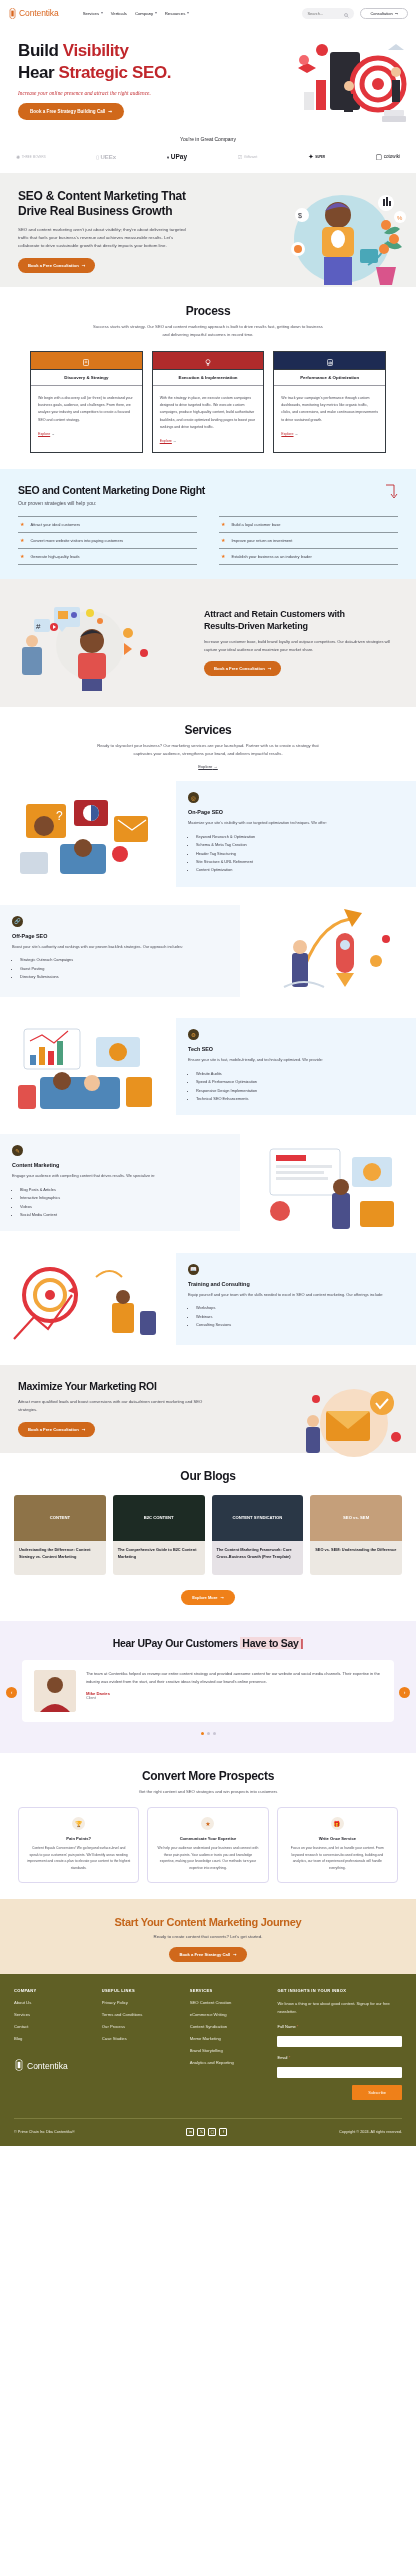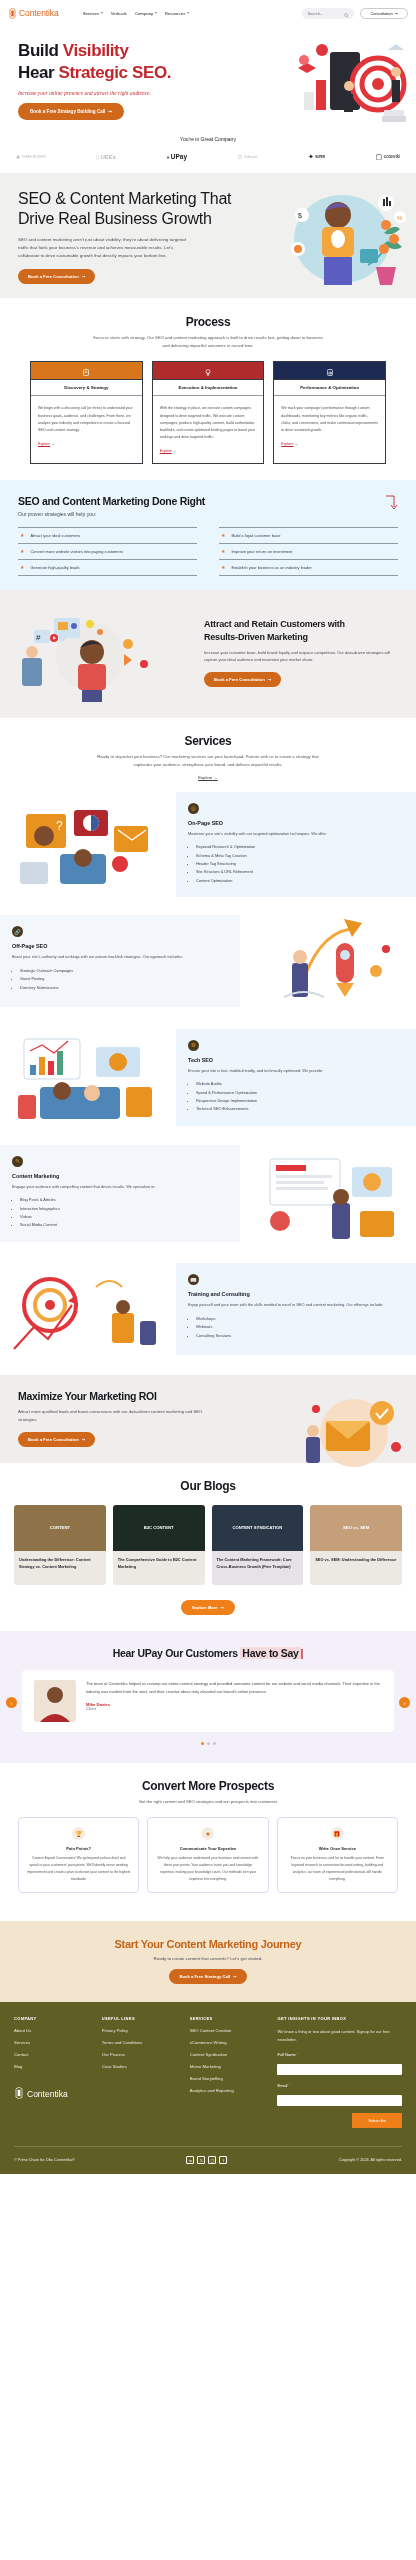--- a/index.html
+++ b/index.html
@@ -71,21 +71,21 @@
   .logos {
     margin-top:11px; display:flex; align-items:center; justify-content:space-between;
     padding:0 16px;
   }
   .logo-item { font-size:5px; color:#4a4a52; display:flex; align-items:center; gap:1.5px; white-space:nowrap; }
   .lg-faint { color:#b9b9c0; }
 
   
   .band-grey { background:#f0f0ee; padding:16px 0 14px; position:relative; }
   .sec-pad { padding:0 18px; }
-  h2.band-title { font-size:16px; line-height:1.3; font-weight:400; letter-spacing:-0.25px; color:#17171d; }
+  h2.band-title { font-size:12px; line-height:1.3; font-weight:700; letter-spacing:-0.25px; color:#17171d; }
   .band-body { margin-top:6px; font-size:4.4px; line-height:1.85; color:#4b4b55; width:176px; }
   .band-art { position:absolute; right:6px; top:14px; width:130px; height:104px; }
   .btn-primary.sm { margin-top:8px; padding:5px 10px; font-size:4.2px; }
 
   
   .process { background:#fff; padding:17px 0 16px; }
   h2.center-title { text-align:center; font-size:12px; font-weight:700; letter-spacing:-0.3px; color:#17171d; }
   .center-sub {
     margin:5px auto 0; width:236px; text-align:center;
     font-size:4.2px; line-height:1.9; color:#54545e;
@@ -202,21 +202,21 @@
   }
   .conv-ic {
     width:13px;height:13px;margin:0 auto;border-radius:50%;
     background:#f4ece2; display:flex;align-items:center;justify-content:center;
     color:#d0681b; font-size:6px;
   }
   .conv-t { margin-top:6px; font-size:4.1px; font-weight:700; color:#22222a; }
   .conv-b { margin-top:4px; font-size:3.4px; line-height:2.0; color:#56565f; }
 
   
-  .cta { background:#f3e4cd; padding:17px 0 18px; text-align:center;margin-top:12px; }
+  .cta { background:#f3e4cd; padding:17px 0 12px; text-align:center; }
   h2.cta-title { font-size:11px; font-weight:700; letter-spacing:-0.3px; color:#c4651a; }
   .cta-sub { margin-top:6px; font-size:4.4px; color:#4b4b55; }
 
   
   .footer { background:#5f5f25; color:#f2f1e6; padding:14px 14px 0; }
   .f-cols { display:flex; gap:10px; }
   .f-col { flex:1; }
   .f-col.wide { flex:1.6; }
   .f-h { font-size:4px; font-weight:700; letter-spacing:0.35px; color:#fff; }
   .f-link { margin-top:7px; font-size:4.2px; color:#e9e8da; cursor:pointer; }

